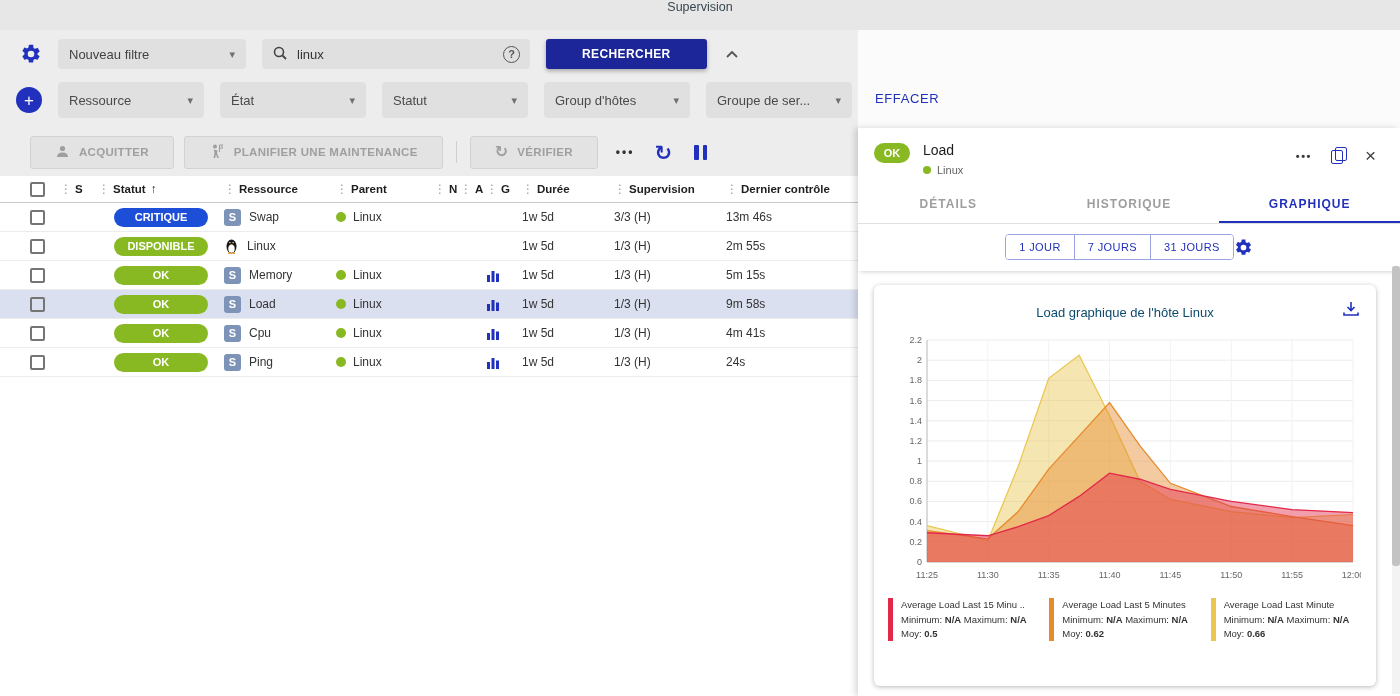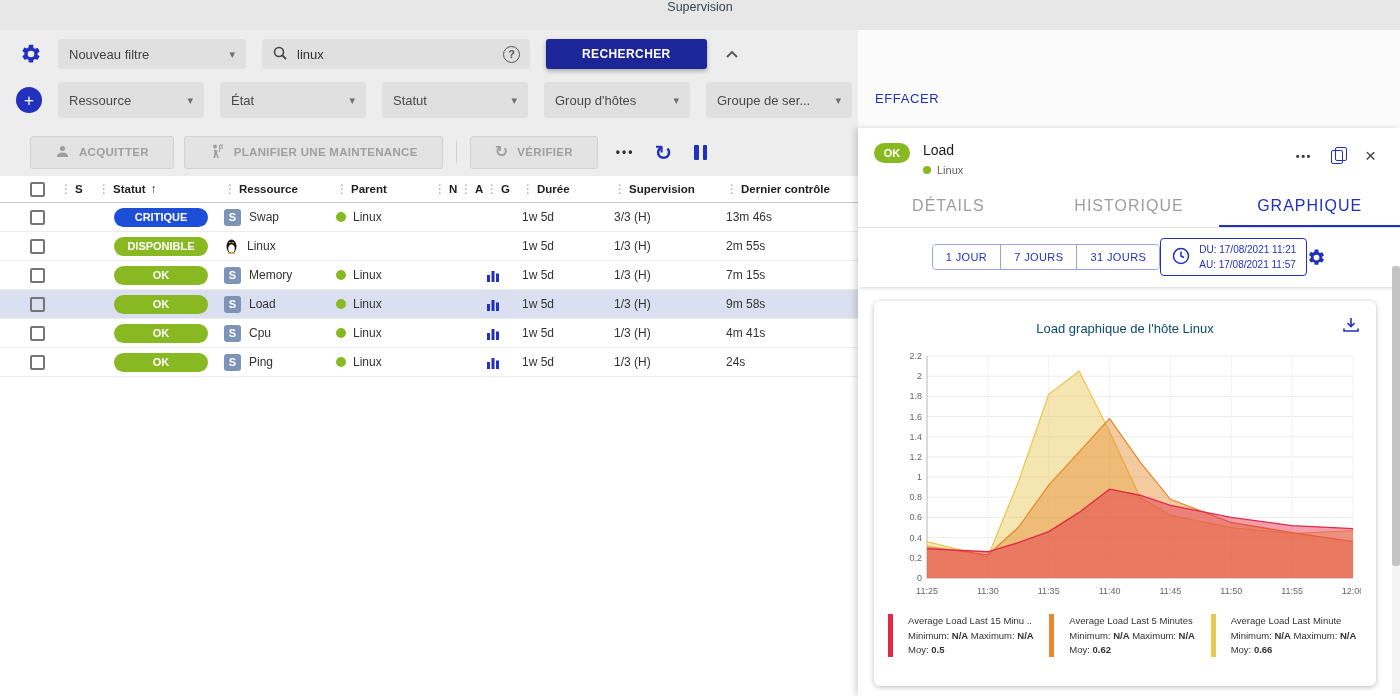--- a/index.html
+++ b/index.html
@@ -73,37 +73,37 @@
   .panel-host{ display:flex; align-items:center; gap:6px; font-size:11px; color:#636363; }
   .dot-sm{ width:8px; height:8px; border-radius:50%; background:var(--ok); }
   .panel-actions{ margin-left:auto; display:flex; align-items:center; gap:19px; padding:4px 8px 0 0; }
   .panel-more{ font-size:11px; letter-spacing:1.5px; color:#3a3a3a; font-weight:bold; }
   .copy-icon{ position:relative; width:15px; height:17px; display:inline-block; }
   .copy-icon::before{ content:""; position:absolute; left:0; top:3px; width:10px; height:12px; border:1.5px solid var(--primary); border-radius:2px; background:#fff; }
   .copy-icon::after{ content:""; position:absolute; left:4px; top:0; width:10px; height:12px; border:1.5px solid var(--primary); border-radius:2px; }
   .close-btn{ font-size:19px; color:#424242; line-height:1; background:none; border:none; }
 
   .tabs{ display:flex; border-bottom:1px solid #e0e0e0; }
-  .tab{ flex:1; text-align:center; padding:12px 16px 10px; font-size:16px; letter-spacing:1px; color:#9e9e9e; border-bottom:2px solid transparent; }
+  .tab{ flex:1; text-align:center; padding:12px 16px 10px; font-size:12px; letter-spacing:1px; color:#9e9e9e; border-bottom:2px solid transparent;font-weight:bold; }
   .tab.active{ color:var(--primary); border-bottom-color:var(--primary); }
 
   .range-row{ display:flex; align-items:center; justify-content:center; padding:10px 14px 11px; background:#fff; box-shadow:0 3px 4px -2px rgba(0,0,0,.18); position:relative; z-index:2; }
   .range-group{ display:flex; border:1px solid #9aa3dd; border-radius:4px; overflow:hidden; }
   .range-btn{ padding:6px 13px; font-size:11px; letter-spacing:.4px; color:var(--primary); background:#fff; border:none; border-right:1px solid #9aa3dd; font-family:inherit; }
   .range-btn:last-child{ border-right:none; }
   .date-widget{ display:flex; align-items:center; gap:8px; border:1px solid var(--primary); border-radius:4px; padding:3px 10px; }
   .date-lines{ display:flex; flex-direction:column; color:var(--primary); font-size:10px; line-height:1.5; }
   .gear-sm svg{ display:block; }
 
   .chart-card{ margin:14px 24px 10px 16px; background:#fff; border-radius:6px; box-shadow:0 1px 5px rgba(0,0,0,.28); padding:8px 12px 2px; flex:1; overflow:hidden; }
   .chart-title-row{ position:relative; text-align:center; padding:12px 0 2px; font-size:13px; color:#0c4a6e; }
   .download-btn{ position:absolute; right:4px; top:8px; background:none; border:none; }
   .chart-svg{ display:block; margin:4px auto 0; }
   .legend{ display:flex; gap:10px; padding:4px 2px 10px; }
-  .leg-item{ display:flex; gap:15px; flex:1; min-width:0; }
+  .leg-item{ display:flex; gap:8px; flex:1; min-width:0; }
   .leg-bar{ width:5px; min-width:5px; height:43px; }
   .leg-text{ font-size:9.5px; line-height:1.55; color:#333; white-space:nowrap; overflow:hidden; }
 
   .scrollbar{ position:absolute; right:0; top:138px; bottom:2px; width:8px; background:#f3f3f3; z-index:6; }
   .scroll-thumb{ width:100%; height:300px; background:#c3c3c3; border-radius:3px; }
 </style>
 </head>
 <body>
 
 <div class="breadcrumb" data-interactable="false">
@@ -338,21 +338,21 @@
       <span class="graph-icon" data-interactable="true" style="visibility: visible;">
         <svg width="14" height="13" viewBox="0 0 14 13">
                   <rect x="1" y="6" width="3" height="7" fill="#2130bd"></rect>
                   <rect x="5.5" y="2" width="3" height="11" fill="#2130bd"></rect>
                   <rect x="10" y="4.5" width="3" height="8.5" fill="#2130bd"></rect>
                 </svg>
       </span>
     </div>
     <div data-interactable="false">1w 5d</div>
     <div data-interactable="false">1/3 (H)</div>
-    <div data-interactable="false">7m 15s</div>
+    <div data-interactable="false">5m 15s</div>
   </div>
 
   <div class="trow selected" data-interactable="true">
     <div class="cb-cell">
               <span class="checkbox" data-interactable="true"></span>
             </div>
     <div data-interactable="false"></div>
     <div class="status-cell">
               <span class="badge" data-interactable="false" style="background: rgb(136, 185, 34);">OK</span>
             </div>
@@ -471,32 +471,20 @@
       <div class="tab" data-interactable="true">DÉTAILS</div>
       <div class="tab" data-interactable="true">HISTORIQUE</div>
       <div class="tab active" data-interactable="true">GRAPHIQUE</div>
     </div>
 
     <div class="range-row" data-interactable="false">
       <div class="range-group">
         <button class="range-btn" data-interactable="true">1 JOUR</button>
         <button class="range-btn" data-interactable="true">7 JOURS</button>
         <button class="range-btn" data-interactable="true">31 JOURS</button>
-      </div>
-      <div class="date-widget" data-interactable="true">
-        <span data-interactable="false">
-          <svg width="20" height="20" viewBox="0 0 20 20">
-              <circle cx="10" cy="10" r="7.5" fill="none" stroke="#2130bd" stroke-width="1.5"></circle>
-              <polyline points="10,5.5 10,10 13,11.5" fill="none" stroke="#2130bd" stroke-width="1.5"></polyline>
-            </svg>
-        </span>
-        <span class="date-lines">
-          <span data-interactable="false">DU: 17/08/2021 11:21</span>
-          <span data-interactable="false">AU: 17/08/2021 11:57</span>
-        </span>
       </div>
       <span class="gear-sm" data-interactable="true">
         <svg width="19" height="19" viewBox="0 0 24 24">
             <path fill="#2130bd" d="M19.14,12.94a7.07,7.07,0,0,0,.06-.94,7.07,7.07,0,0,0-.06-.94l2.03-1.58a.49.49,0,0,0,.12-.62l-1.92-3.32a.49.49,0,0,0-.59-.22l-2.39.96a7.3,7.3,0,0,0-1.62-.94l-.36-2.54A.48.48,0,0,0,13.93,2H10.07a.48.48,0,0,0-.48.41L9.23,4.95a7.3,7.3,0,0,0-1.62.94L5.22,4.93a.49.49,0,0,0-.59.22L2.71,8.47a.48.48,0,0,0,.12.62l2.03,1.57a7.07,7.07,0,0,0-.06.94,7.07,7.07,0,0,0,.06.94L2.83,14.12a.49.49,0,0,0-.12.62l1.92,3.32a.49.49,0,0,0,.59.22l2.39-.96a7.3,7.3,0,0,0,1.62.94l.36,2.54a.48.48,0,0,0,.48.41h3.86a.48.48,0,0,0,.48-.41l.36-2.54a7.3,7.3,0,0,0,1.62-.94l2.39.96a.49.49,0,0,0,.59-.22l1.92-3.32a.49.49,0,0,0-.12-.62ZM12,15.6A3.6,3.6,0,1,1,15.6,12,3.6,3.6,0,0,1,12,15.6Z"></path>
           </svg>
       </span>
     </div>
 
     <div class="chart-card" data-interactable="false">
       <div class="chart-title-row">

